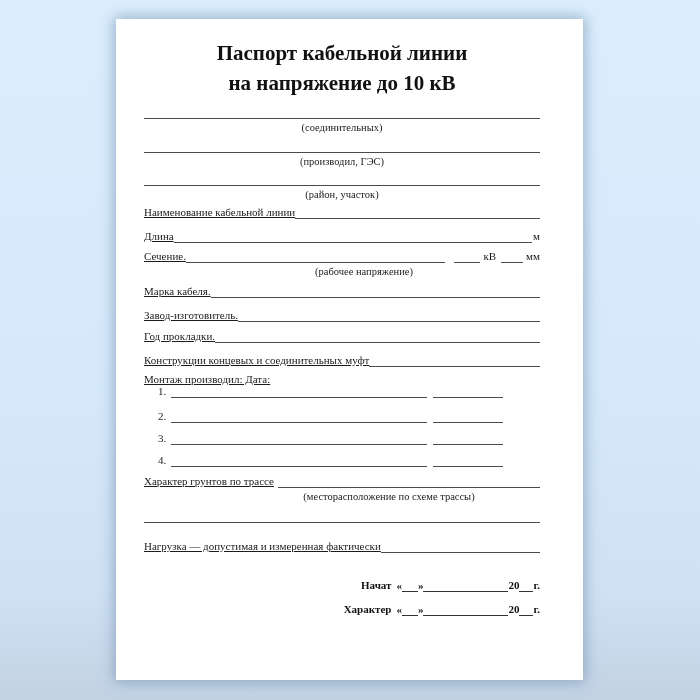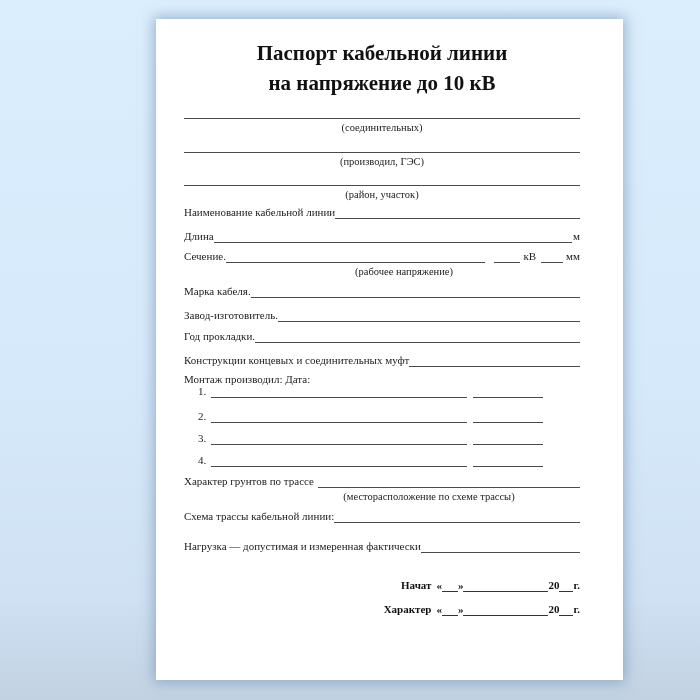--- a/index.html
+++ b/index.html
@@ -6,21 +6,20 @@
   body{
     width:700px;height:700px;overflow:hidden;position:relative;
     background:linear-gradient(180deg,#dbeefd 0%,#d6e9fb 55%,#cfe1f3 85%,#c2d2e3 100%);
     font-family:"Liberation Serif","DejaVu Serif",serif;
     color:#1c1c1c;
   }
   .paper{
     position:absolute;left:116px;top:19px;width:467px;height:661px;
     background:#ffffff;
     box-shadow:0 0 13px 2px rgba(105,135,168,.6);
-    margin-left:40px;
   }
   .content{
     position:absolute;left:28px;top:0;width:396px;height:100%;
   }
   .title{
     position:absolute;top:19px;left:0;right:0;
     text-align:center;font-weight:bold;font-size:21px;line-height:30px;
     color:#111;
   }
   .hline{
@@ -32,21 +31,21 @@
   }
   .row{
     position:absolute;left:0;right:0;height:15px;
     display:flex;align-items:flex-end;
     font-size:11px;line-height:14px;white-space:nowrap;
   }
   .blank{
     flex:1 1 auto;border-bottom:1px solid #4a4a4a;height:14px;
   }
   .blank.fixed{flex:0 0 auto;}
-  .lbl{flex:0 0 auto;}
+  .lbl{flex:0 0 auto;text-decoration:underline;}
   .unit{flex:0 0 auto;padding-left:3px;}
   .num-row{left:14px;right:37px;}
   .num{flex:0 0 auto;padding-right:5px;}
   .date-blank{flex:0 0 70px;margin-left:6px;}
   .date-row{
     position:absolute;right:0;height:15px;display:flex;align-items:center;
     font-size:11px;line-height:14px;font-weight:bold;white-space:nowrap;color:#111;
   }
   .date-row .dlabel{display:inline-block;min-width:50px;text-align:right;margin-right:5px;}
   .q-blank{flex:0 0 16px;border-bottom:1px solid #333;height:13px;}
@@ -142,21 +141,20 @@
       <span class="blank date-blank"></span>
     </div>
 
     <div class="row" style="top:454px">
       <span class="lbl" style="padding-right:4px">Характер грунтов по трассе</span>
       <span class="blank"></span>
     </div>
     <div class="caption" style="top:471px;left:100px;right:auto;width:290px">(месторасположение по схеме трассы)</div>
 
     <div class="row" style="top:489px">
-      <span class="lbl">Схема трассы кабельной линии:</span>
       <span class="blank"></span>
     </div>
 
     <div class="row" style="top:519px">
       <span class="lbl">Нагрузка — допустимая и измеренная фактически</span>
       <span class="blank"></span>
     </div>
 
     <div class="date-row" style="top:558px">
       <span class="dlabel">Начат</span>

